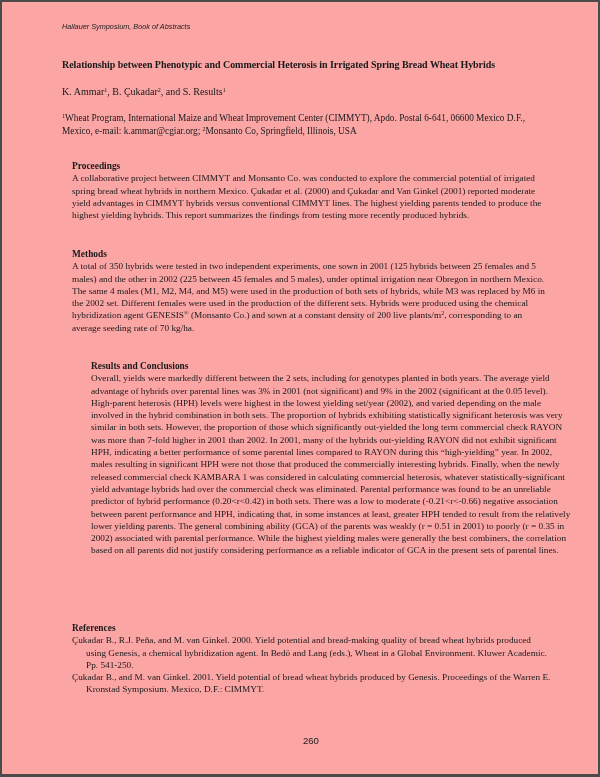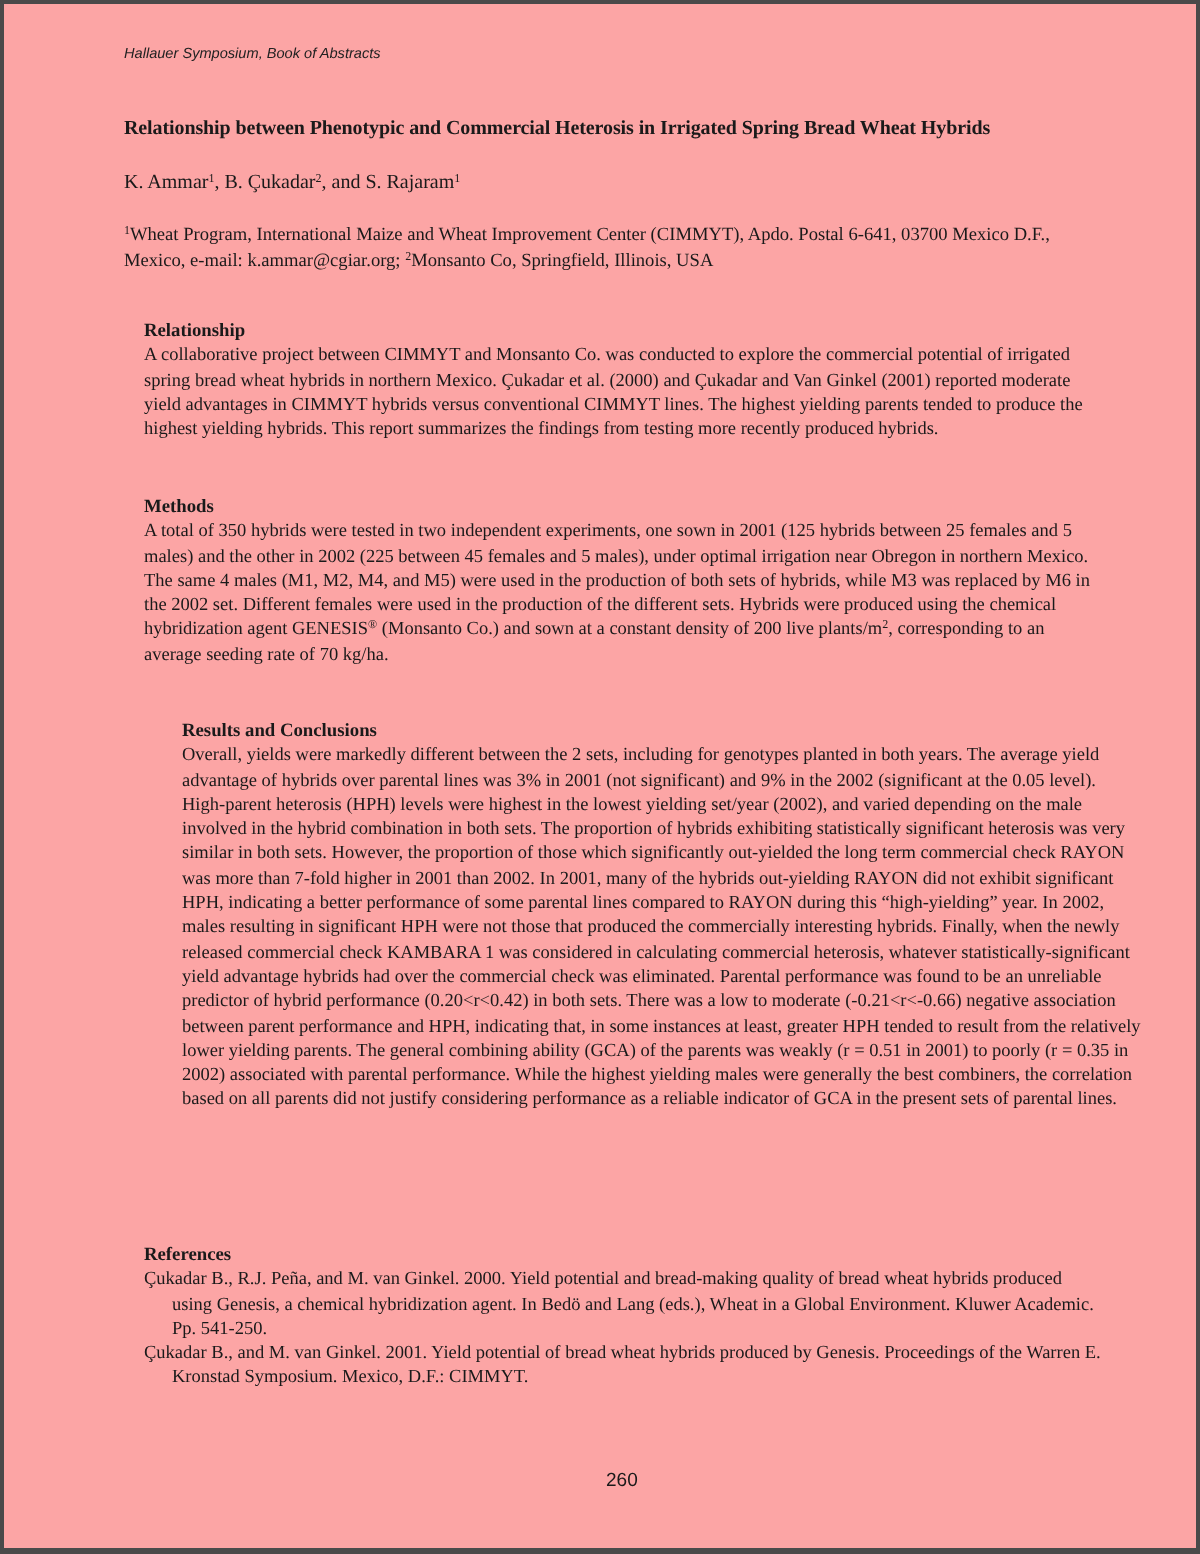--- a/index.html
+++ b/index.html
@@ -57,29 +57,29 @@
 </head>
 <body>
 
 <div class="page">
 
   <div class="running-head">Hallauer Symposium, Book of Abstracts</div>
 
   <div class="title">Relationship between Phenotypic and Commercial Heterosis in Irrigated Spring Bread Wheat Hybrids</div>
 
   <div class="authors">
-    <span>K. Ammar</span><sup>1</sup><span>, B. Çukadar</span><sup>2</sup><span>, and S. Rajaram</span><sup>1</sup>
+    <span>K. Ammar</span><sup>1</sup><span>, B. Çukadar</span><sup>2</sup><span>, and S. Results</span><sup>1</sup>
   </div>
 
   <div class="affil">
-    <sup>1</sup><span>Wheat Program, International Maize and Wheat Improvement Center (CIMMYT), Apdo. Postal 6-641, 03700 Mexico D.F., Mexico, e-mail: k.ammar@cgiar.org; </span><sup>2</sup><span>Monsanto Co, Springfield, Illinois, USA</span>
+    <sup>1</sup><span>Wheat Program, International Maize and Wheat Improvement Center (CIMMYT), Apdo. Postal 6-641, 06600 Mexico D.F., Mexico, e-mail: k.ammar@cgiar.org; </span><sup>2</sup><span>Monsanto Co, Springfield, Illinois, USA</span>
   </div>
 
   <div class="section" style="top:158px;">
-    <h2>Relationship</h2>
+    <h2>Proceedings</h2>
     <p>A collaborative project between CIMMYT and Monsanto Co. was conducted to explore the commercial potential of irrigated spring bread wheat hybrids in northern Mexico. Çukadar et al. (2000) and Çukadar and Van Ginkel (2001) reported moderate yield advantages in CIMMYT hybrids versus conventional CIMMYT lines. The highest yielding parents tended to produce the highest yielding hybrids. This report summarizes the findings from testing more recently produced hybrids.</p>
   </div>
 
   <div class="section" style="top:246px;">
     <h2>Methods</h2>
     <p><span>A total of 350 hybrids were tested in two independent experiments, one sown in 2001 (125 hybrids between 25 females and 5 males) and the other in 2002 (225 between 45 females and 5 males), under optimal irrigation near Obregon in northern Mexico. The same 4 males (M1, M2, M4, and M5) were used in the production of both sets of hybrids, while M3 was replaced by M6 in the 2002 set. Different females were used in the production of the different sets. Hybrids were produced using the chemical hybridization agent GENESIS</span><sup>®</sup><span> (Monsanto Co.) and sown at a constant density of 200 live plants/m</span><sup>2</sup><span>, corresponding to an average seeding rate of 70 kg/ha.</span></p>
   </div>
 
   <div class="section" style="top:358px;margin-left:19px;">
     <h2>Results and Conclusions</h2>

